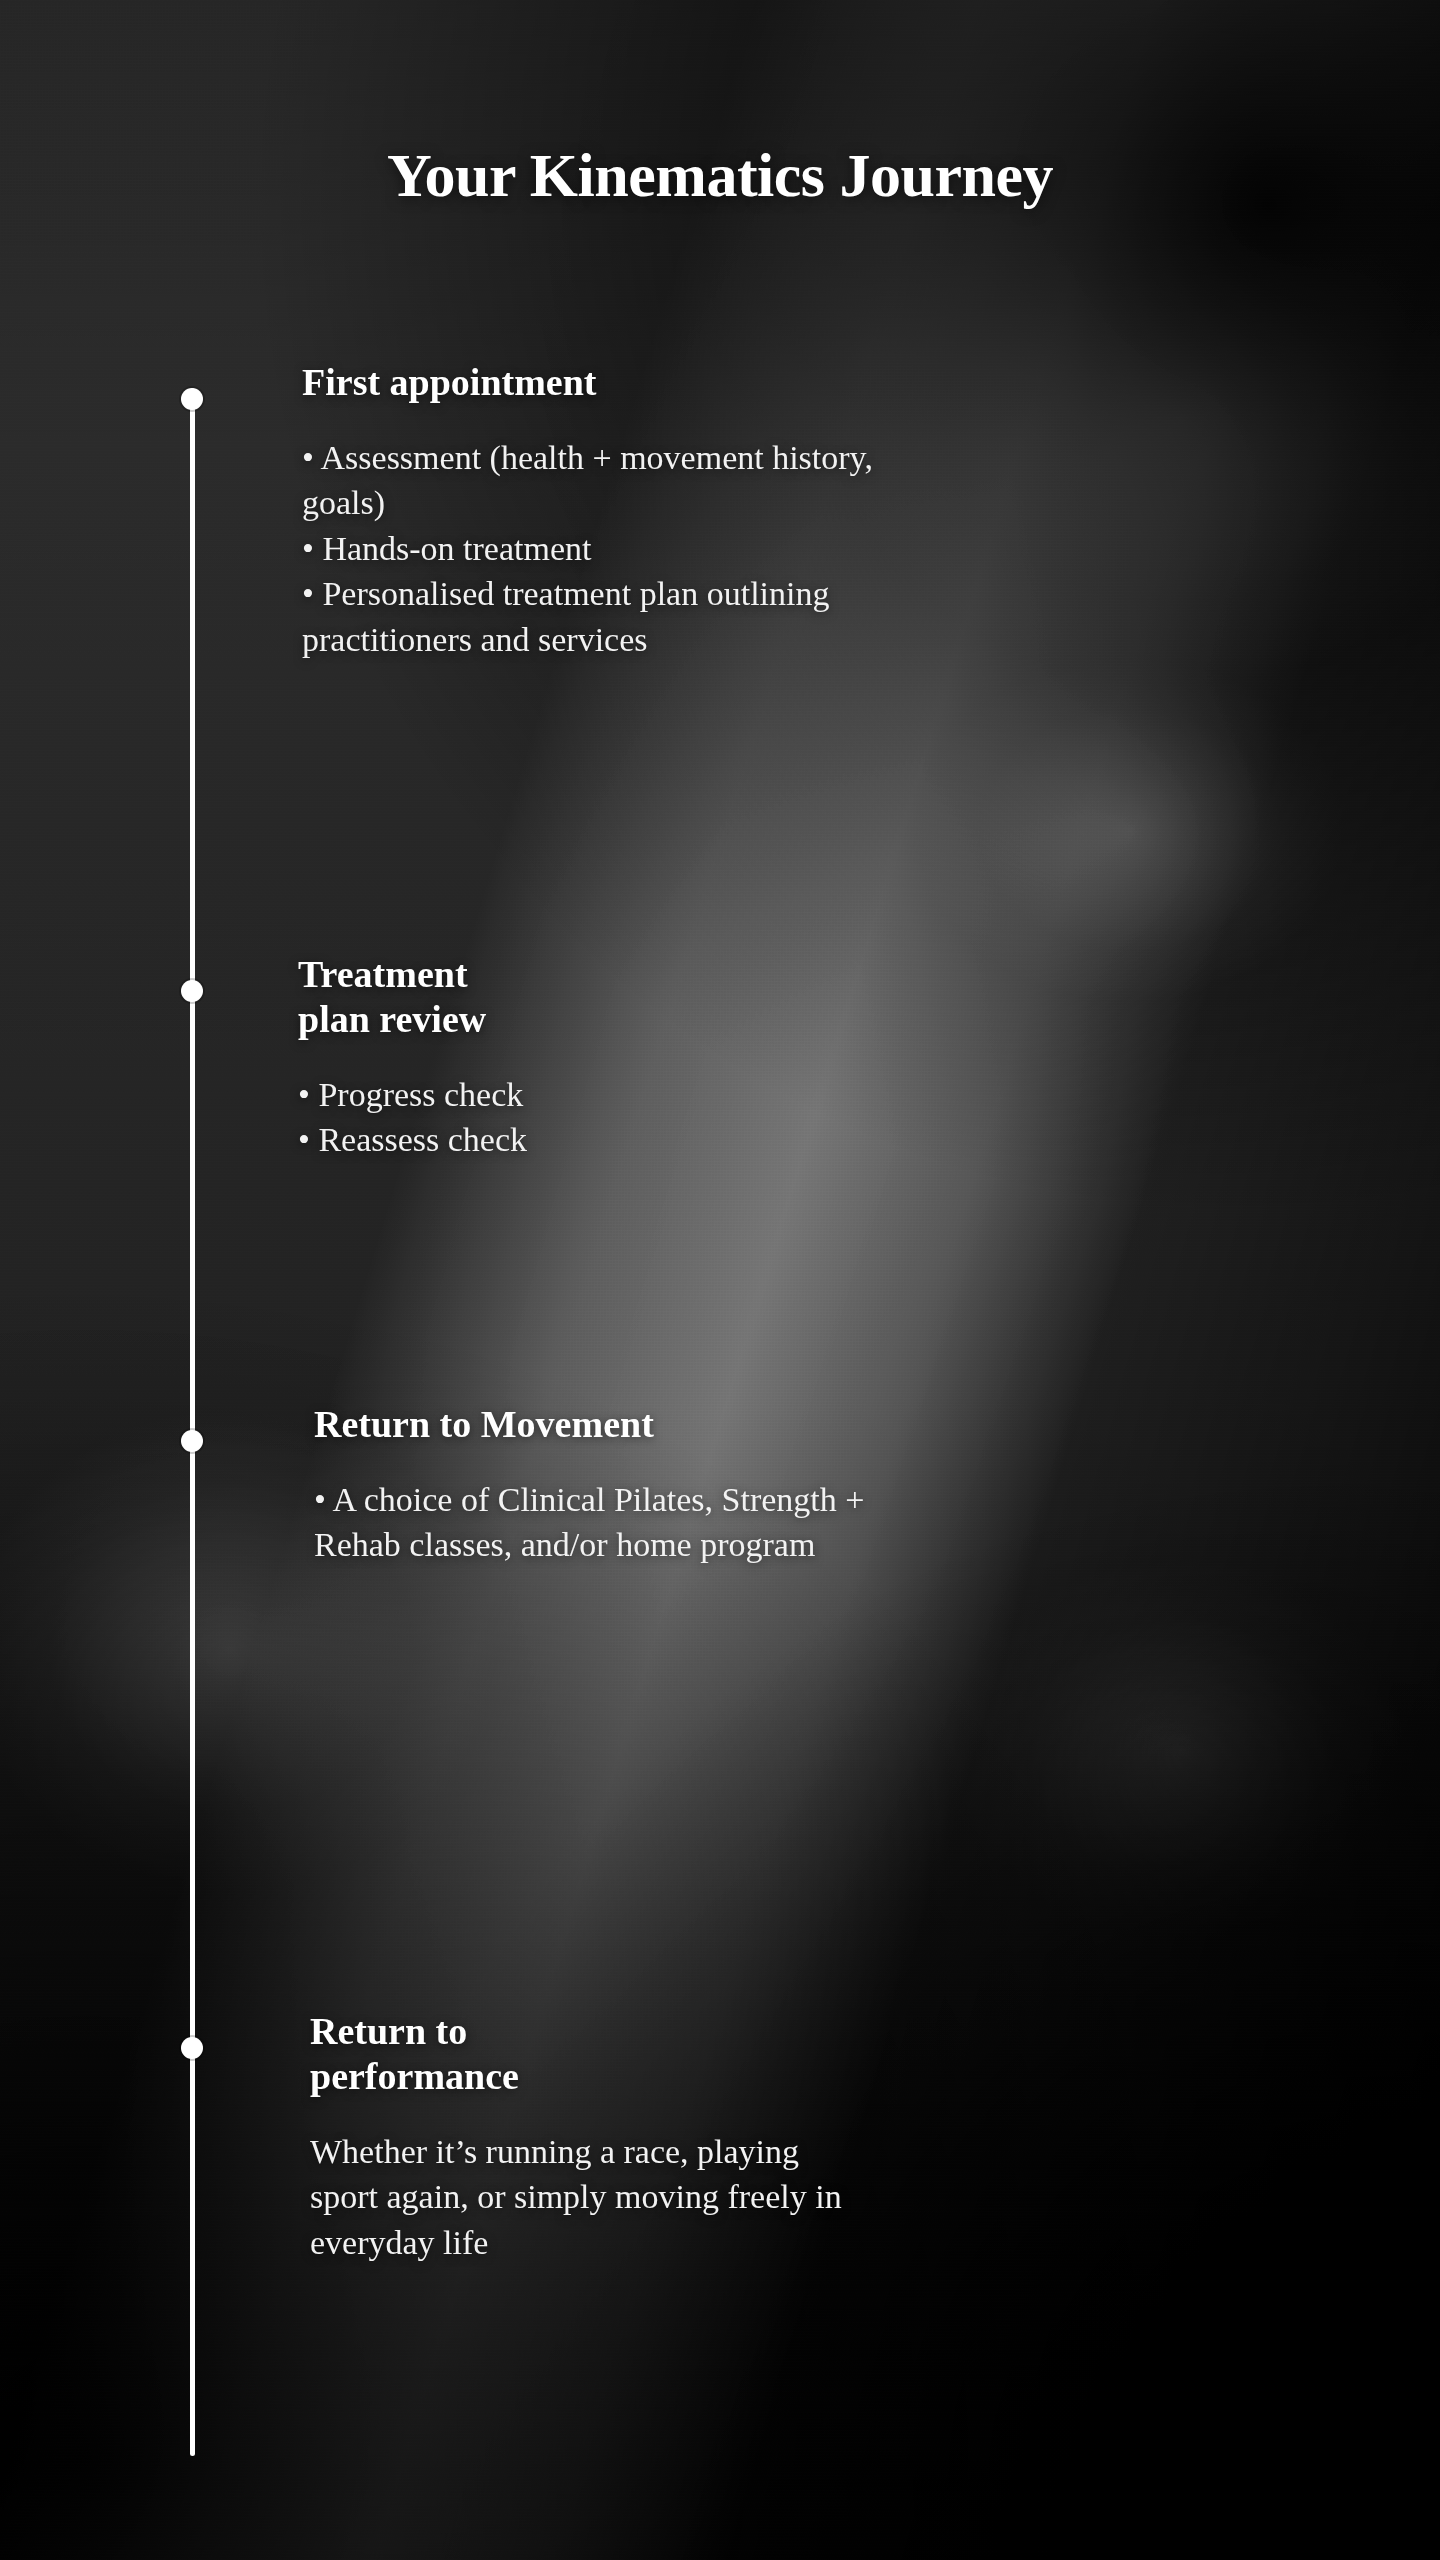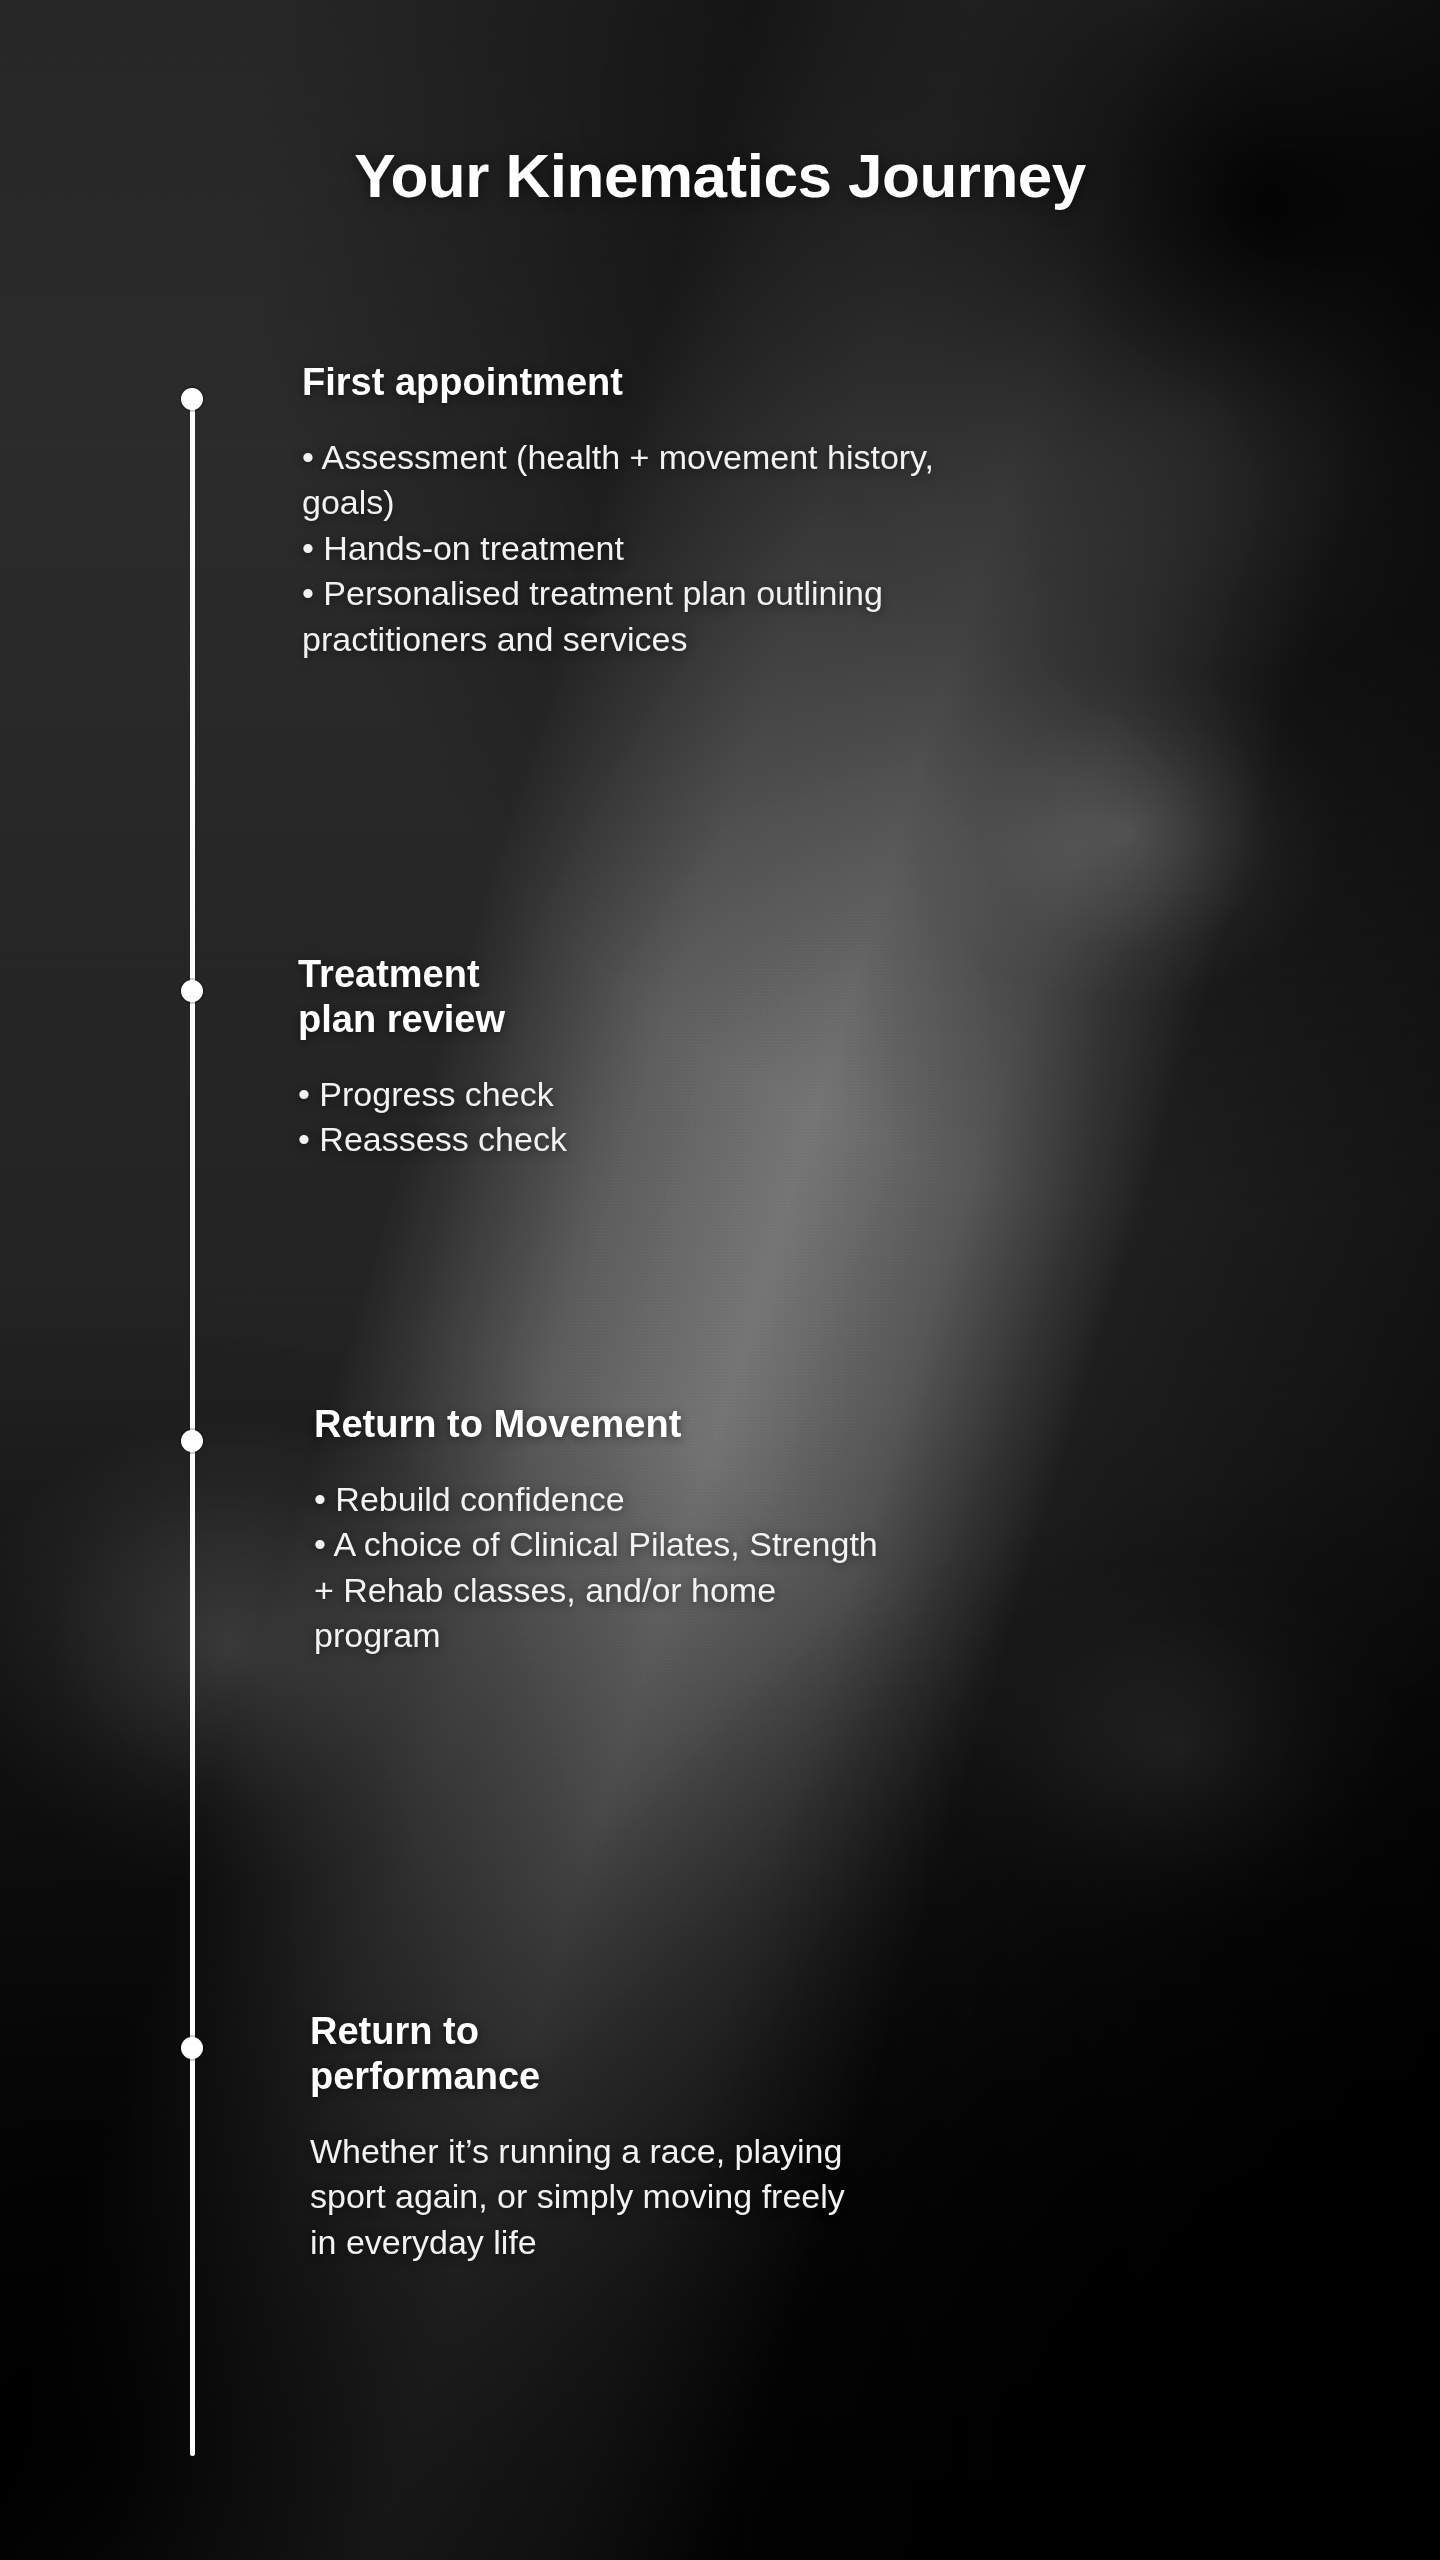--- a/index.html
+++ b/index.html
@@ -13,20 +13,21 @@
     overflow: hidden;
     font-family: "Liberation Sans", sans-serif;
   }
 
   .poster {
     position: relative;
     width: 1440px;
     height: 2560px;
     overflow: hidden;
     background: #121212;
+    font-family: Liberation Serif, serif;
   }
 
   
   .bg {
     position: absolute;
     inset: 0;
     background-color: #2b2b2b;
     background-image:
       
       radial-gradient(circle at 88% 8%, rgba(0,0,0,0.92) 0%, rgba(0,0,0,0.0) 38%),
@@ -183,21 +184,20 @@
           <div class="step-line">• Reassess check</div>
         </div>
       </div>
     </div>
 
     <div class="step" id="step-3">
       <div class="dot"></div>
       <div class="step-body">
         <div class="step-title">Return to Movement</div>
         <div class="step-lines">
-          <div class="step-line">• Rebuild confidence</div>
           <div class="step-line">• A choice of Clinical Pilates, Strength + Rehab classes, and/or home program</div>
         </div>
       </div>
     </div>
 
     <div class="step" id="step-4">
       <div class="dot"></div>
       <div class="step-body">
         <div class="step-title">Return to
 performance</div>

